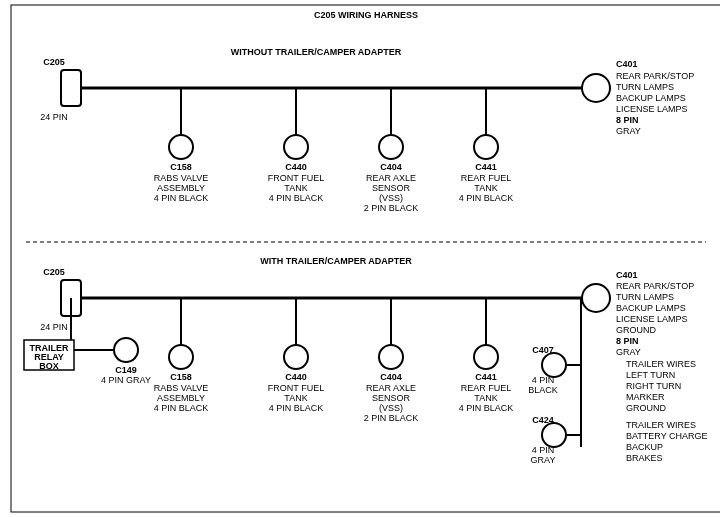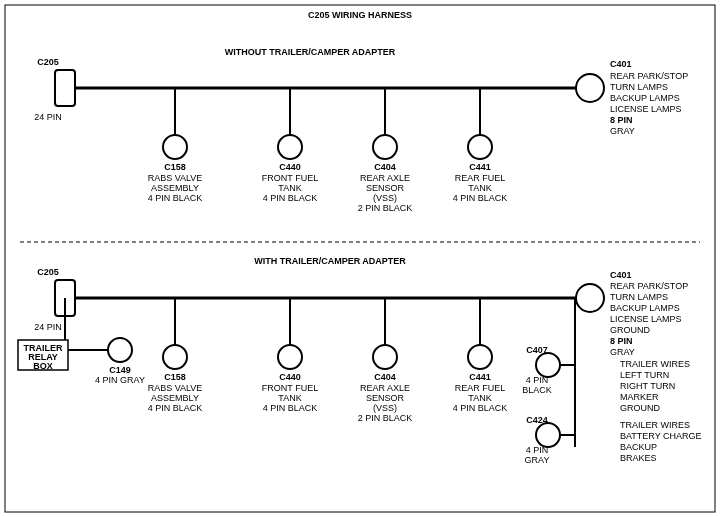--- a/index.html
+++ b/index.html
@@ -9,20 +9,21 @@
       background: #fff;
       font-family: Arial, sans-serif;
       font-size: 10px;
       overflow: hidden;
       position: relative;
     }
     .diagram-container {
       width: 572px;
       height: 517px;
       position: relative;
+      margin-left: 6px;
     }
     svg {
       position: absolute;
       top: 0;
       left: 0;
       width: 720px;
       height: 517px;
     }
     text {
       font-family: Arial, sans-serif;

